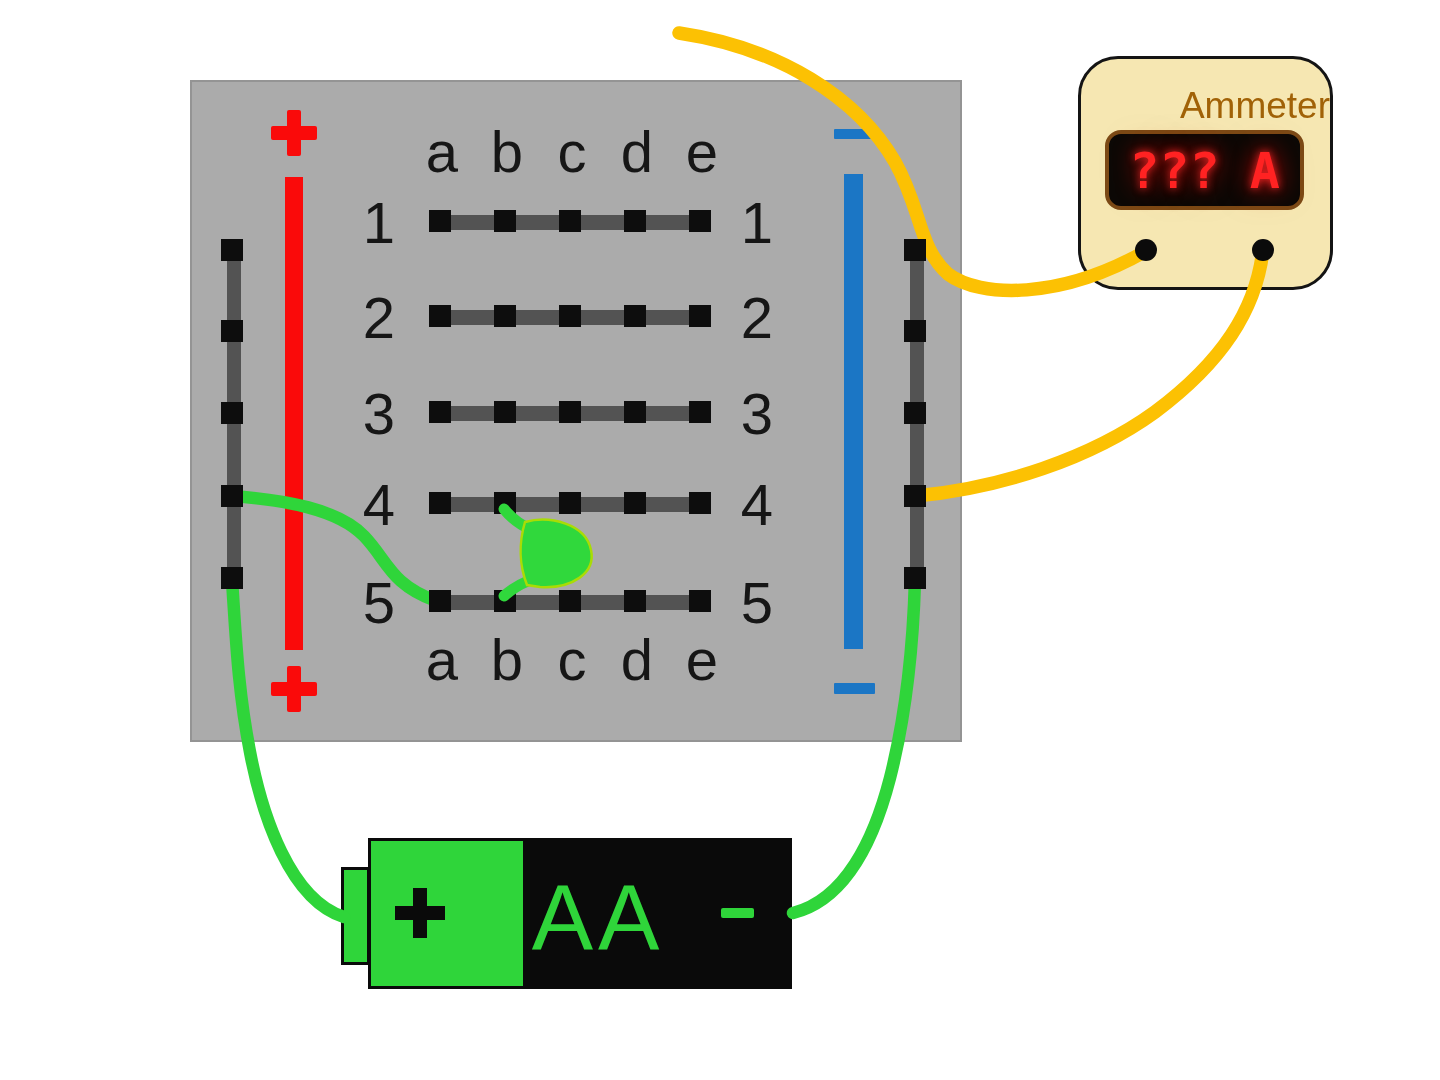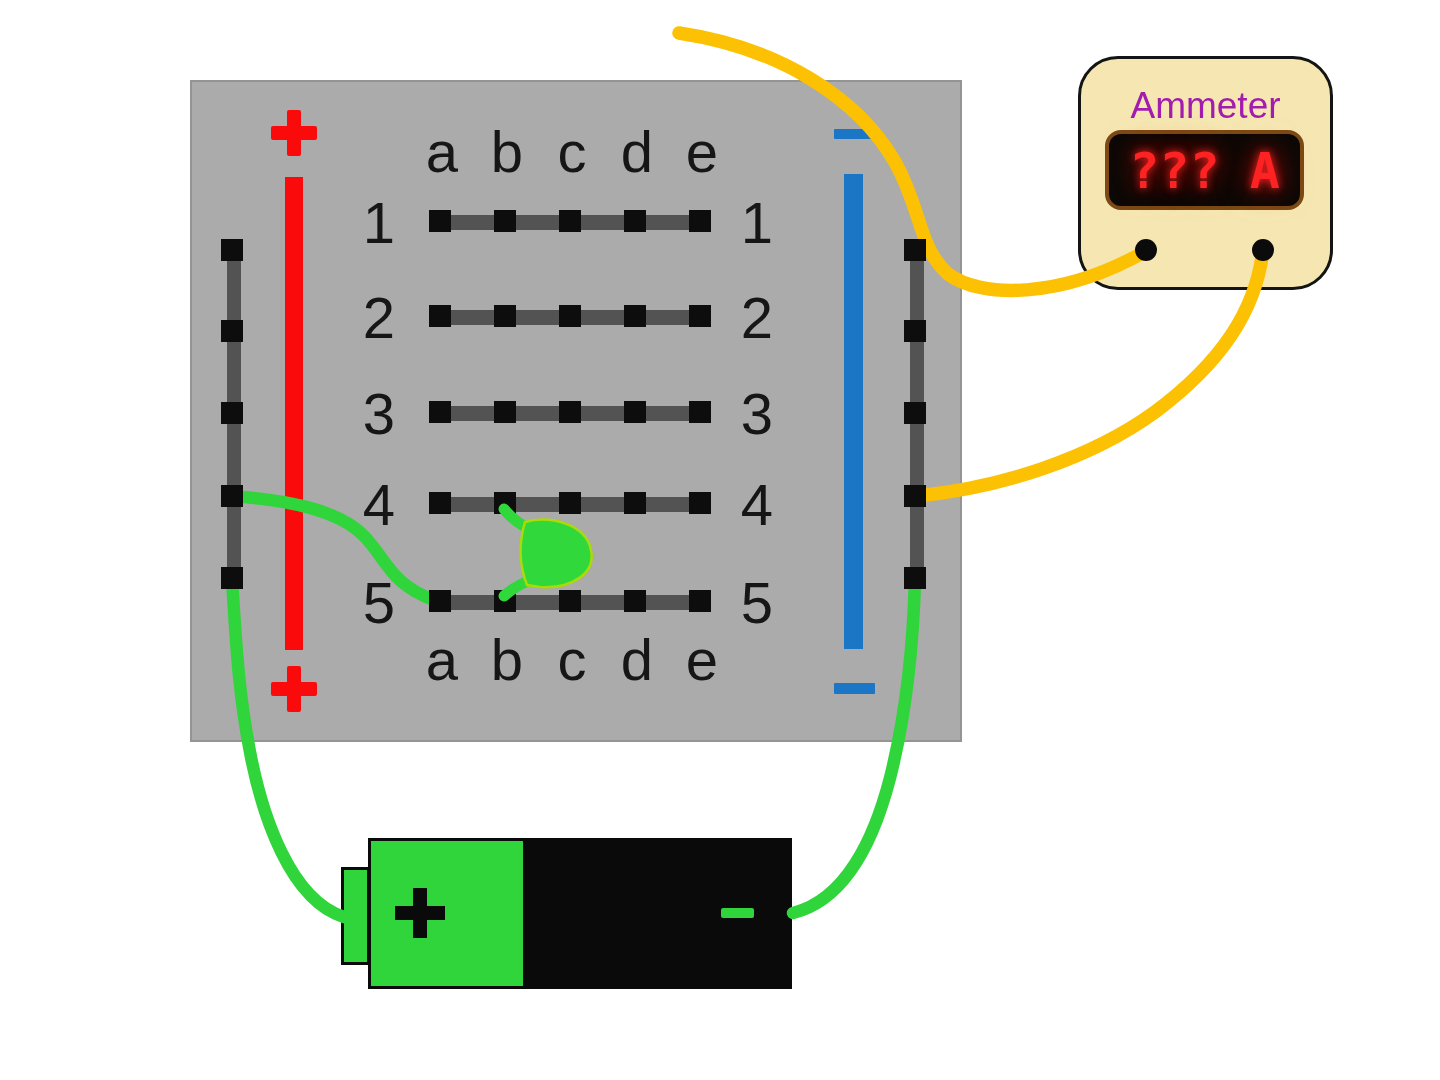--- a/index.html
+++ b/index.html
@@ -29,22 +29,22 @@
     font-size:58px;color:var(--label,#161616);line-height:1;white-space:nowrap;
   }
 
   
   #ammeter{
     left:1078px;top:56px;width:255px;height:234px;
     background:var(--ammeter-body,#F6E7B2);
     border:3px solid #141414;border-radius:40px;box-sizing:border-box;
   }
   #ammeter-title{
-    position:absolute;left:0;top:26px;width:100%;text-align:center;
-    font-size:37px;color:#a21caf;
+    position:absolute;left:0;top:26px;width:100%;text-align:right;
+    font-size:37px;color:#a16207;
   }
   #ammeter-display{
     position:absolute;left:24px;top:71px;width:199px;height:80px;
     background:var(--display-bg,#0C0906);
     border:4px solid var(--display-border,#7C4A16);
     border-radius:16px;box-sizing:border-box;
   }
   #ammeter-reading{
     position:absolute;left:0;top:0;width:100%;height:72px;line-height:74px;text-align:center;
     font-family:"DejaVu Sans Mono",monospace;font-weight:bold;font-size:50px;
@@ -136,20 +136,21 @@
     </div>
   </div>
 
   <div id="battery-nub" class="abs"></div>
   <div id="battery-body" class="abs">
     <div id="battery-pos-half"></div>
     <div id="battery-plus">
         <div class="h"></div>
         <div class="v"></div>
       </div>
+    <div id="battery-aa">AA</div>
     <div id="battery-minus"></div>
   </div>
 
   <svg id="overlay" class="abs" viewBox="0 0 1440 1080">
 
     <path d="M 232 580 C 236 640, 238 690, 250 752 C 262 815, 290 900, 344 917" fill="none" stroke="#2FD53A" stroke-width="12.5" stroke-linecap="round" class="wire-green"></path>
     <path d="M 915 580 C 913 650, 906 715, 890 778 C 874 840, 845 900, 793 913" fill="none" stroke="#2FD53A" stroke-width="12.5" stroke-linecap="round" class="wire-green"></path>
     <path d="M 232 496 C 285 500, 338 509, 364 536 C 388 561, 390 584, 436 601" fill="none" stroke="#2FD53A" stroke-width="12.5" stroke-linecap="round" class="wire-green"></path>
 
     <path d="M 679 33 C 780 48, 858 98, 895 162 C 922 210, 918 247, 948 274 C 980 298, 1060 300, 1146 251" fill="none" stroke="#FCC103" stroke-width="13.5" stroke-linecap="round" class="wire-yellow"></path>

